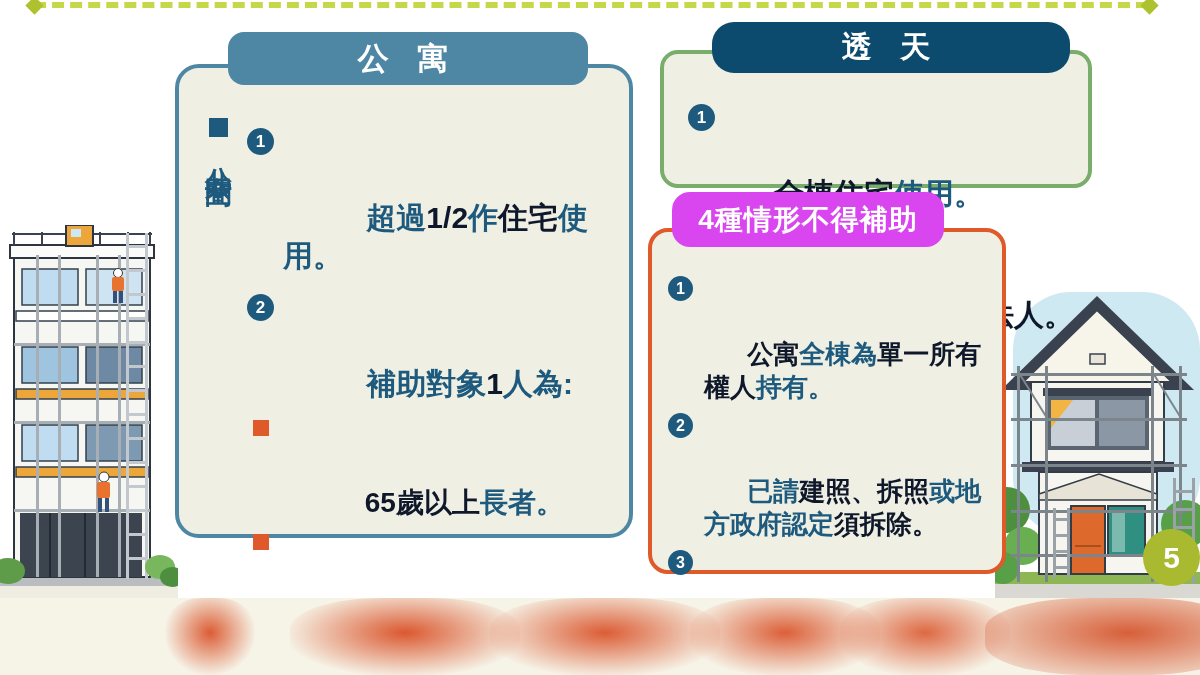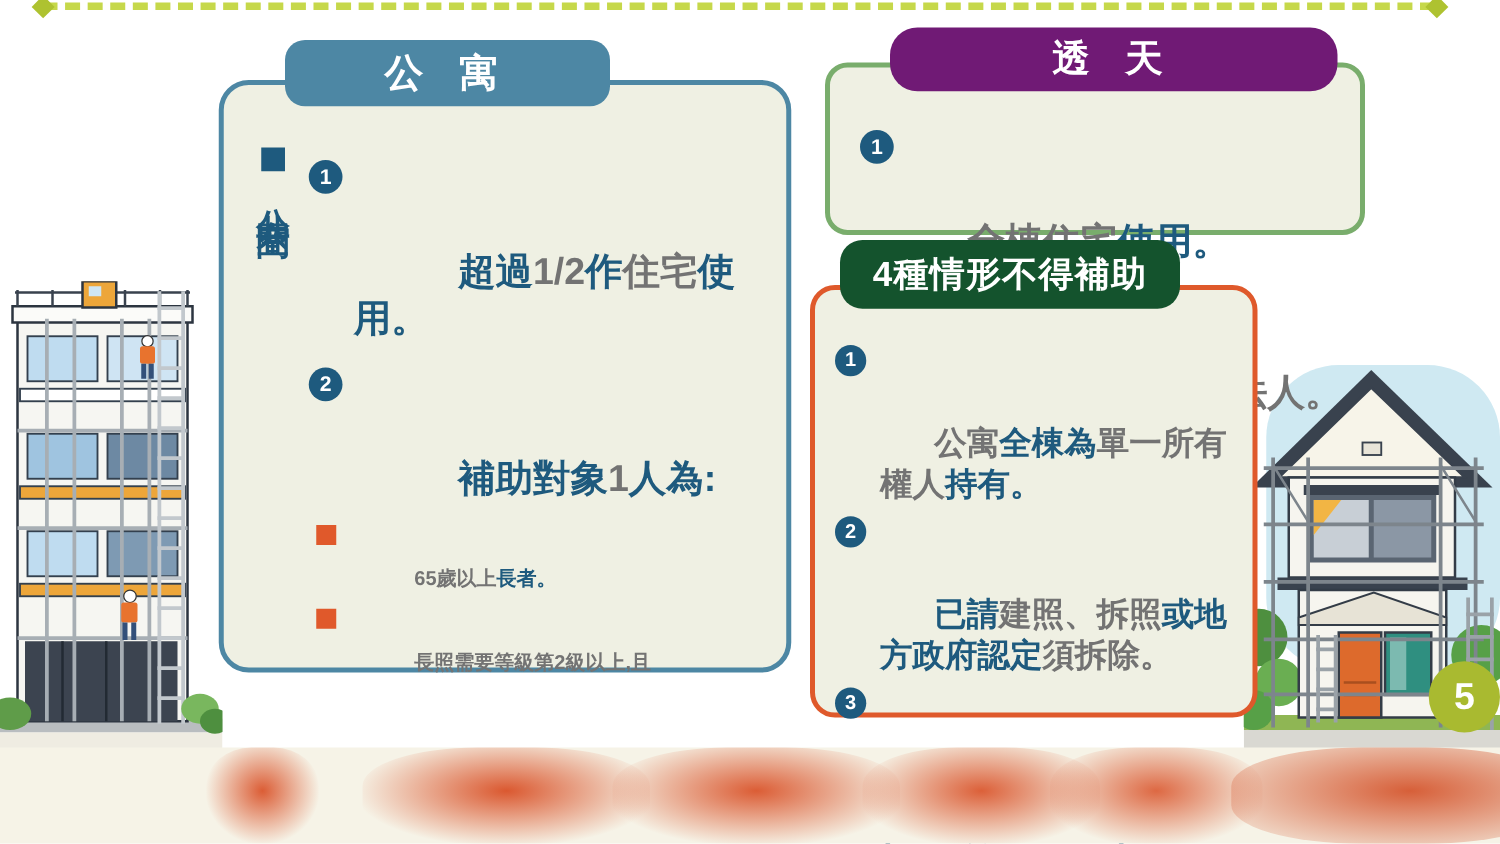--- a/index.html
+++ b/index.html
@@ -18,37 +18,37 @@
     transform:rotate(45deg);z-index:2;}
   .diamond.left{left:28px;} .diamond.right{right:44px;}
 
   
   .card{position:absolute;background:#eff0e3;border-radius:20px;z-index:3;box-sizing:border-box;}
   .pill{position:absolute;display:flex;align-items:center;justify-content:center;
     color:#fff;font-weight:bold;border-radius:14px;z-index:4;letter-spacing:10px;}
 
   
   .apartment{left:175px;top:64px;width:458px;height:474px;border:4px solid #4d87a4;border-radius:24px;}
-  .apartment-pill{left:228px;top:32px;width:260px;height:53px;background:#4d87a4;font-size:31px;border-radius:16px;}
+  .apartment-pill{left:228px;top:32px;width:360px;height:53px;background:#4d87a4;font-size:31px;border-radius:16px;}
 
   
   .townhouse{left:660px;top:50px;width:432px;height:138px;border:4px solid #79ad6c;border-radius:18px;}
-  .townhouse-pill{left:712px;top:22px;width:358px;height:51px;background:#701a75;font-size:30px;border-radius:22px;}
+  .townhouse-pill{left:712px;top:22px;width:358px;height:51px;background:#0c4a6e;font-size:30px;border-radius:22px;}
 
   
   .exclusion{left:648px;top:228px;width:358px;height:346px;border:4px solid #df592b;border-radius:20px;}
-  .exclusion-pill{left:672px;top:192px;width:272px;height:55px;background:#14532d;font-size:28px;letter-spacing:1px;border-radius:18px;}
-
-  
-  .seg-blue{color:#1e5a7e;} .seg-orange{color:#737373;}
+  .exclusion-pill{left:672px;top:192px;width:272px;height:55px;background:#d946ef;font-size:28px;letter-spacing:1px;border-radius:18px;}
+
+  
+  .seg-blue{color:#1e5a7e;} .seg-orange{color:#0f172a;}
   .line{position:relative;padding-left:36px;font-weight:bold;line-height:1.25;white-space:pre-wrap;}
   .marker{position:absolute;left:0;top:4px;width:27px;height:27px;border-radius:50%;
     background:#1e5a7e;color:#fff;font-size:17px;font-weight:bold;
     display:flex;align-items:center;justify-content:center;letter-spacing:0;}
-  .sub{position:relative;padding-left:40px;font-weight:bold;line-height:1.3;font-size:16px;white-space:pre-wrap;}
+  .sub{position:relative;padding-left:40px;font-weight:bold;line-height:1.3;font-size:28px;white-space:pre-wrap;}
   .sqbullet{position:absolute;left:6px;top:7px;width:16px;height:16px;background:#e0592b;}
 
   
   .apt-body{position:absolute;left:10px;right:12px;top:44px;bottom:8px;display:flex;flex-direction:column;}
   .apt-row{display:flex;flex:0 0 auto;}
   .label-col{width:58px;flex:0 0 58px;display:flex;flex-direction:column;align-items:center;}
   .blue-square{width:19px;height:19px;background:#1e5a7e;margin:6px 0 8px 0;}
   .side-label{writing-mode:vertical-rl;text-orientation:upright;font-size:27px;font-weight:bold;
     color:#1e5a7e;letter-spacing:5px;line-height:1;}
   .apt-content{flex:1;padding-right:4px;}

